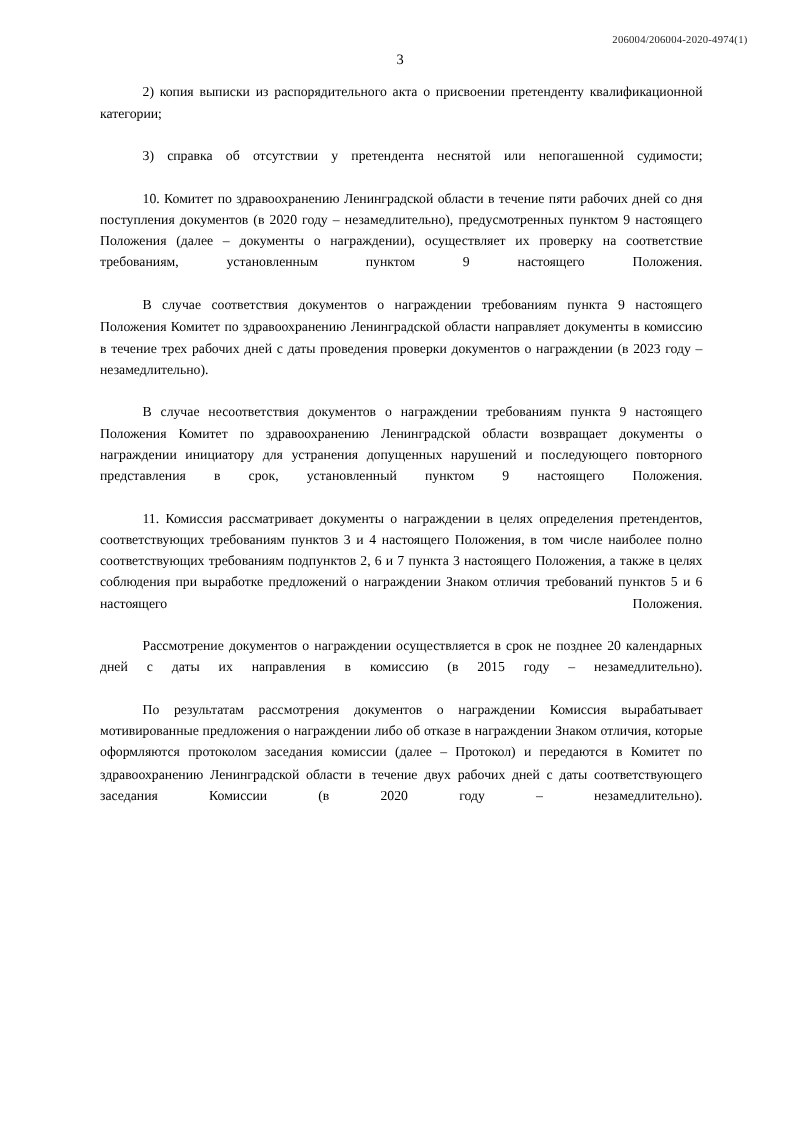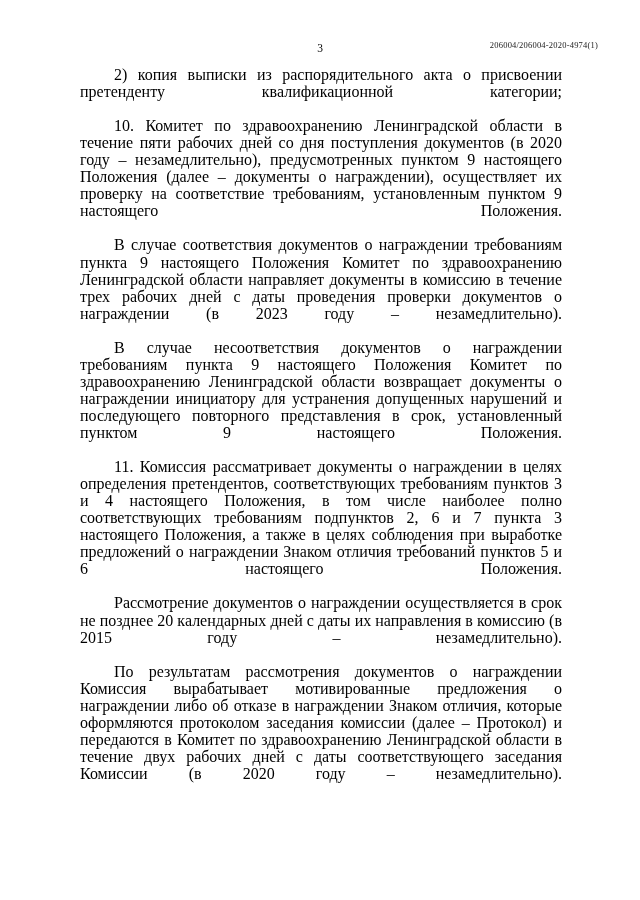--- a/index.html
+++ b/index.html
@@ -22,37 +22,36 @@
     box-sizing: border-box;
   }
   .doc-code {
     position: absolute;
     top: 26px;
     right: 42px;
     font-size: 8.5px;
     letter-spacing: 0.2px;
     color: #1a1a1a;
     font-family: "Liberation Serif", serif;
-    margin-top: 14px;
   }
   .page-number {
     position: absolute;
     top: 42px;
     left: 0;
     width: 640px;
     text-align: center;
     font-size: 11.5px;
     color: #000;
   }
   .body-text {
     position: absolute;
     top: 66px;
     left: 80px;
     width: 482px;
-    font-size: 16px;
+    font-size: 11px;
     line-height: 17.05px;
     text-align: justify;
     text-justify: inter-word;
     color: #000;
   }
   .body-text p {
     margin: 0;
     text-indent: 34px;
     text-align: justify;
   }
@@ -67,20 +66,21 @@
 <body>
 
 <div class="page">
 
   <div class="doc-code">206004/206004-2020-4974(1)</div>
 
   <div class="page-number">3</div>
 
   <div class="body-text">
     <p>2) копия выписки из распорядительного акта о присвоении претенденту квалификационной категории;</p>
+    <p>3) справка об отсутствии у претендента неснятой или непогашенной судимости;</p>
     <p>10. Комитет по здравоохранению Ленинградской области в течение пяти рабочих дней со дня поступления документов (в 2020 году – незамедлительно), предусмотренных пунктом 9 настоящего Положения (далее – документы о награждении), осуществляет их проверку на соответствие требованиям, установленным пунктом 9 настоящего Положения.</p>
     <p>В случае соответствия документов о награждении требованиям пункта 9 настоящего Положения Комитет по здравоохранению Ленинградской области направляет документы в комиссию в течение трех рабочих дней с даты проведения проверки документов о награждении (в 2023 году – незамедлительно).</p>
     <p>В случае несоответствия документов о награждении требованиям пункта 9 настоящего Положения Комитет по здравоохранению Ленинградской области возвращает документы о награждении инициатору для устранения допущенных нарушений и последующего повторного представления в срок, установленный пунктом 9 настоящего Положения.</p>
     <p>11. Комиссия рассматривает документы о награждении в целях определения претендентов, соответствующих требованиям пунктов 3 и 4 настоящего Положения, в том числе наиболее полно соответствующих требованиям подпунктов 2, 6 и 7 пункта 3 настоящего Положения, а также в целях соблюдения при выработке предложений о награждении Знаком отличия требований пунктов 5 и 6 настоящего Положения.</p>
     <p>Рассмотрение документов о награждении осуществляется в срок не позднее 20 календарных дней с даты их направления в комиссию (в 2015 году – незамедлительно).</p>
     <p>По результатам рассмотрения документов о награждении Комиссия вырабатывает мотивированные предложения о награждении либо об отказе в награждении Знаком отличия, которые оформляются протоколом заседания комиссии (далее – Протокол) и передаются в Комитет по здравоохранению Ленинградской области в течение двух рабочих дней с даты соответствующего заседания Комиссии (в 2020 году – незамедлительно).</p>
   </div>
 
 </div>
 

